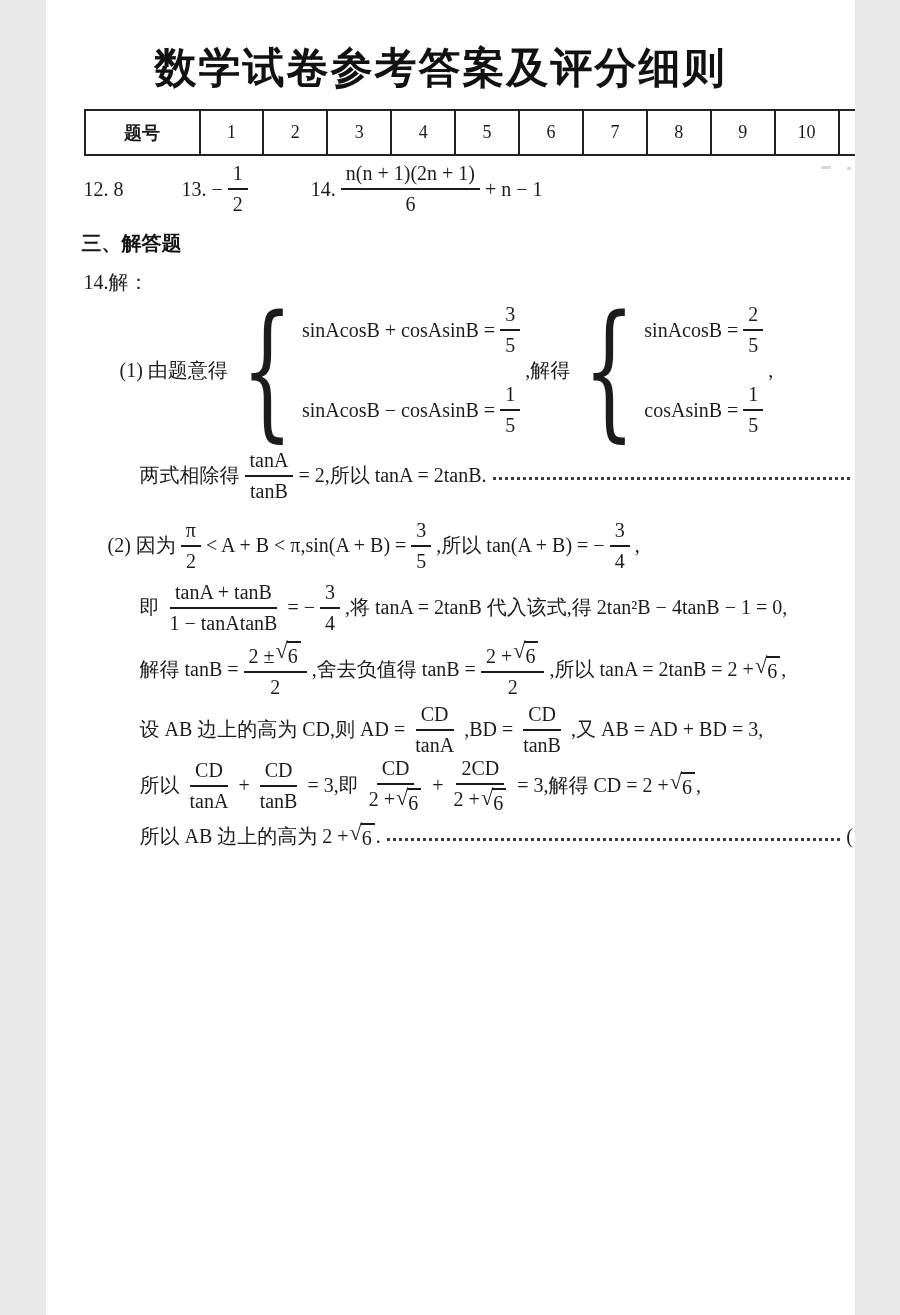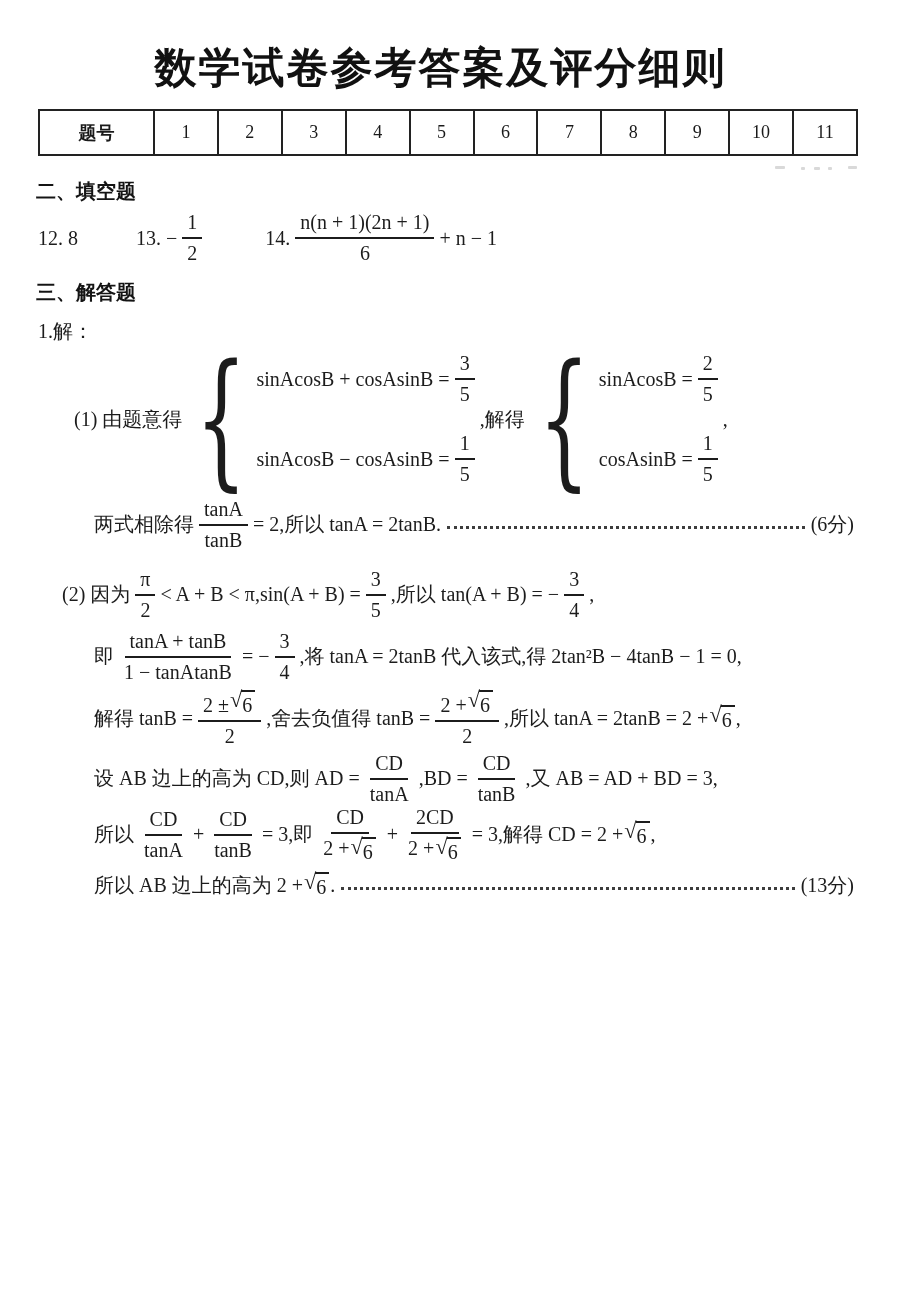--- a/index.html
+++ b/index.html
@@ -1,18 +1,18 @@
 <!DOCTYPE html>
 <html><head>
 <meta charset="utf-8">
 <style>
   html, body { margin: 0; padding: 0; background: #e8e8e8; }
   .page {
     position: relative;
-    width: 900px;
+    width: 809px;
     height: 1315px;
     margin: 0 auto;
     background: #ffffff;
     box-sizing: border-box;
     padding: 34px 55px 0 36px;
     overflow: hidden;
     color: #1c1c1c;
     font-family: "Liberation Serif", "DejaVu Serif", serif;
   }
   .title {
@@ -164,40 +164,39 @@
       <td>6</td>
       <td>7</td>
       <td>8</td>
       <td>9</td>
       <td>10</td>
       <td>11</td>
     </tr>
   </tbody>
     </table>
 
-  <div class="sec-heading h-blank">二、填空题</div>
 
   <div class="math-line blank-line">
     <span class="seg">12. 8</span>
     <span class="seg blank-gap1">13. −</span>
     <span class="frac">
       <span class="num">1</span>
       <span class="den">2</span>
     </span>
     <span class="seg blank-gap2">14.</span>
     <span class="frac">
       <span class="num">n(n + 1)(2n + 1)</span>
       <span class="den">6</span>
     </span>
     <span class="seg">+ n − 1</span>
   </div>
 
   <div class="sec-heading h-solution">三、解答题</div>
 
-  <div class="q15-head">1.解：</div>
+  <div class="q15-head">14.解：</div>
 
   <div class="math-line line1">
     <span class="seg">(1) 由题意得</span>
     <span class="brace">{</span>
     <span class="system">
       <span class="eq">
         <span class="seg">sinAcosB + cosAsinB =</span>
         <span class="frac">
           <span class="num">3</span>
           <span class="den">5</span>

